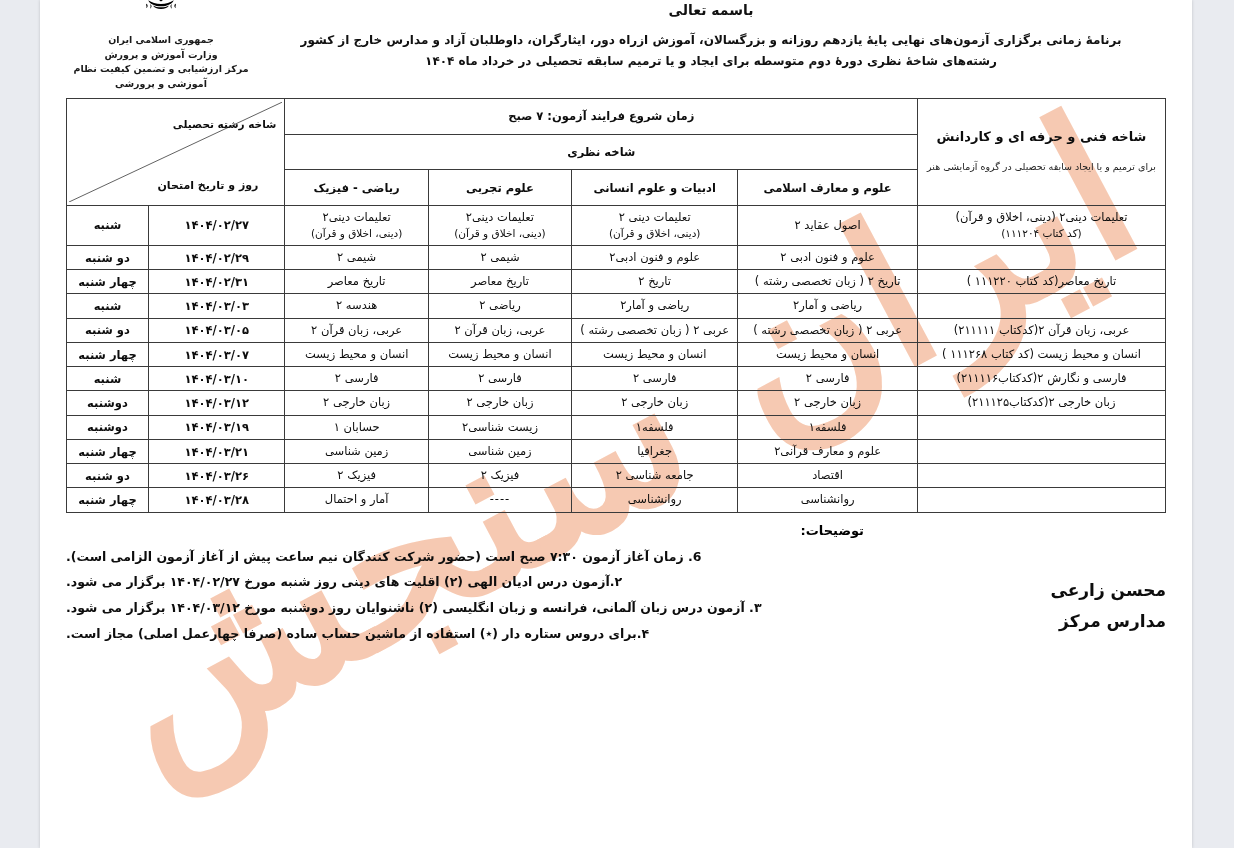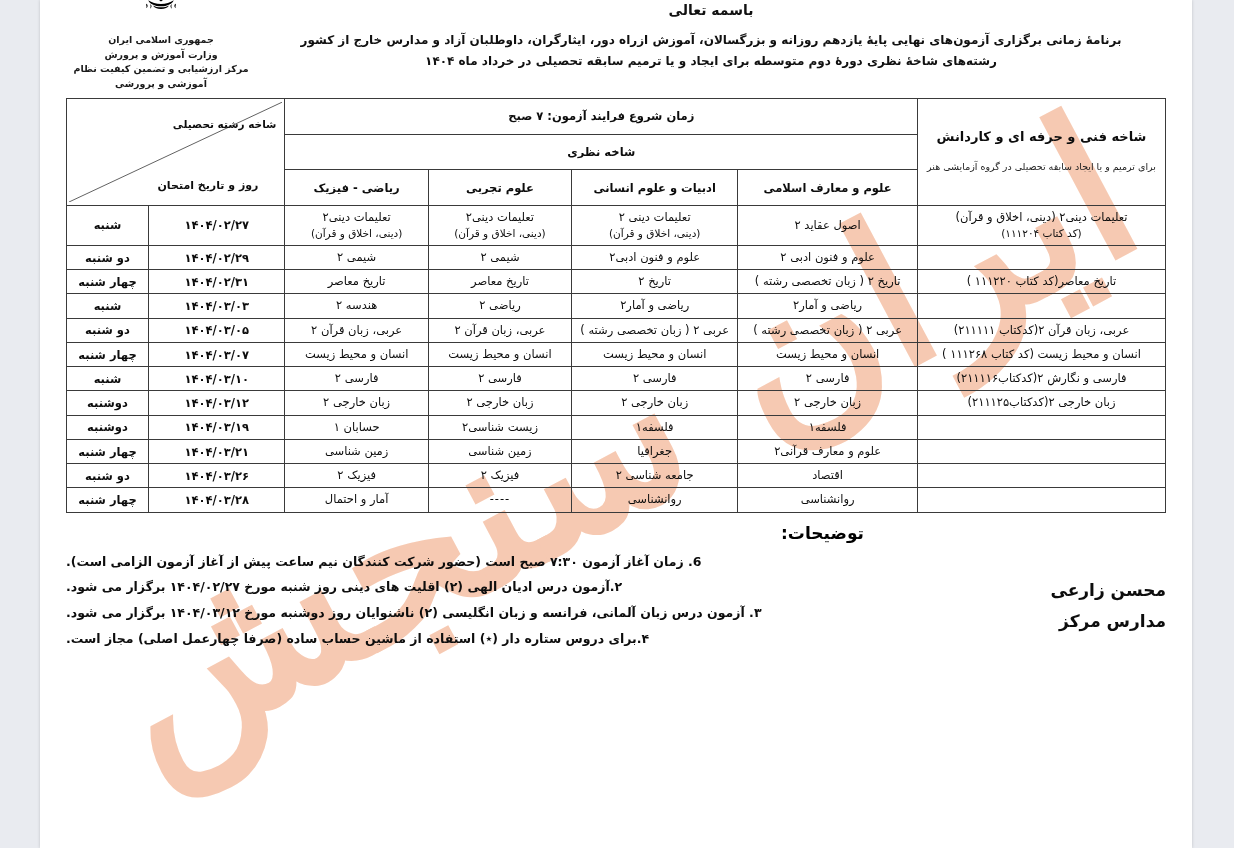--- a/index.html
+++ b/index.html
@@ -128,21 +128,21 @@
   td.empty { }
   td.dashes { letter-spacing: 1px; }
 
   
   #bottom {
     position: relative; z-index: 3;
     display: flex; align-items: flex-start;
     padding: 10px 26px 0 26px;
   }
   #notes { flex: 1 1 auto; text-align: right; padding-right: 2px; }
-  .notes-title { font-size: 17px; font-weight: 700; margin-bottom: 6px; }
+  .notes-title { font-size: 13px; font-weight: 700; margin-bottom: 6px; }
   .note {
     font-size: 12.5px; font-weight: 700; color: #0d0d0d;
     line-height: 2.05; white-space: nowrap; text-align: left;
     direction: rtl;
   }
   #signature {
     flex: 0 0 300px; text-align: right;
     margin-top: 52px; padding-left: 10px;
   }
   #signature div {

